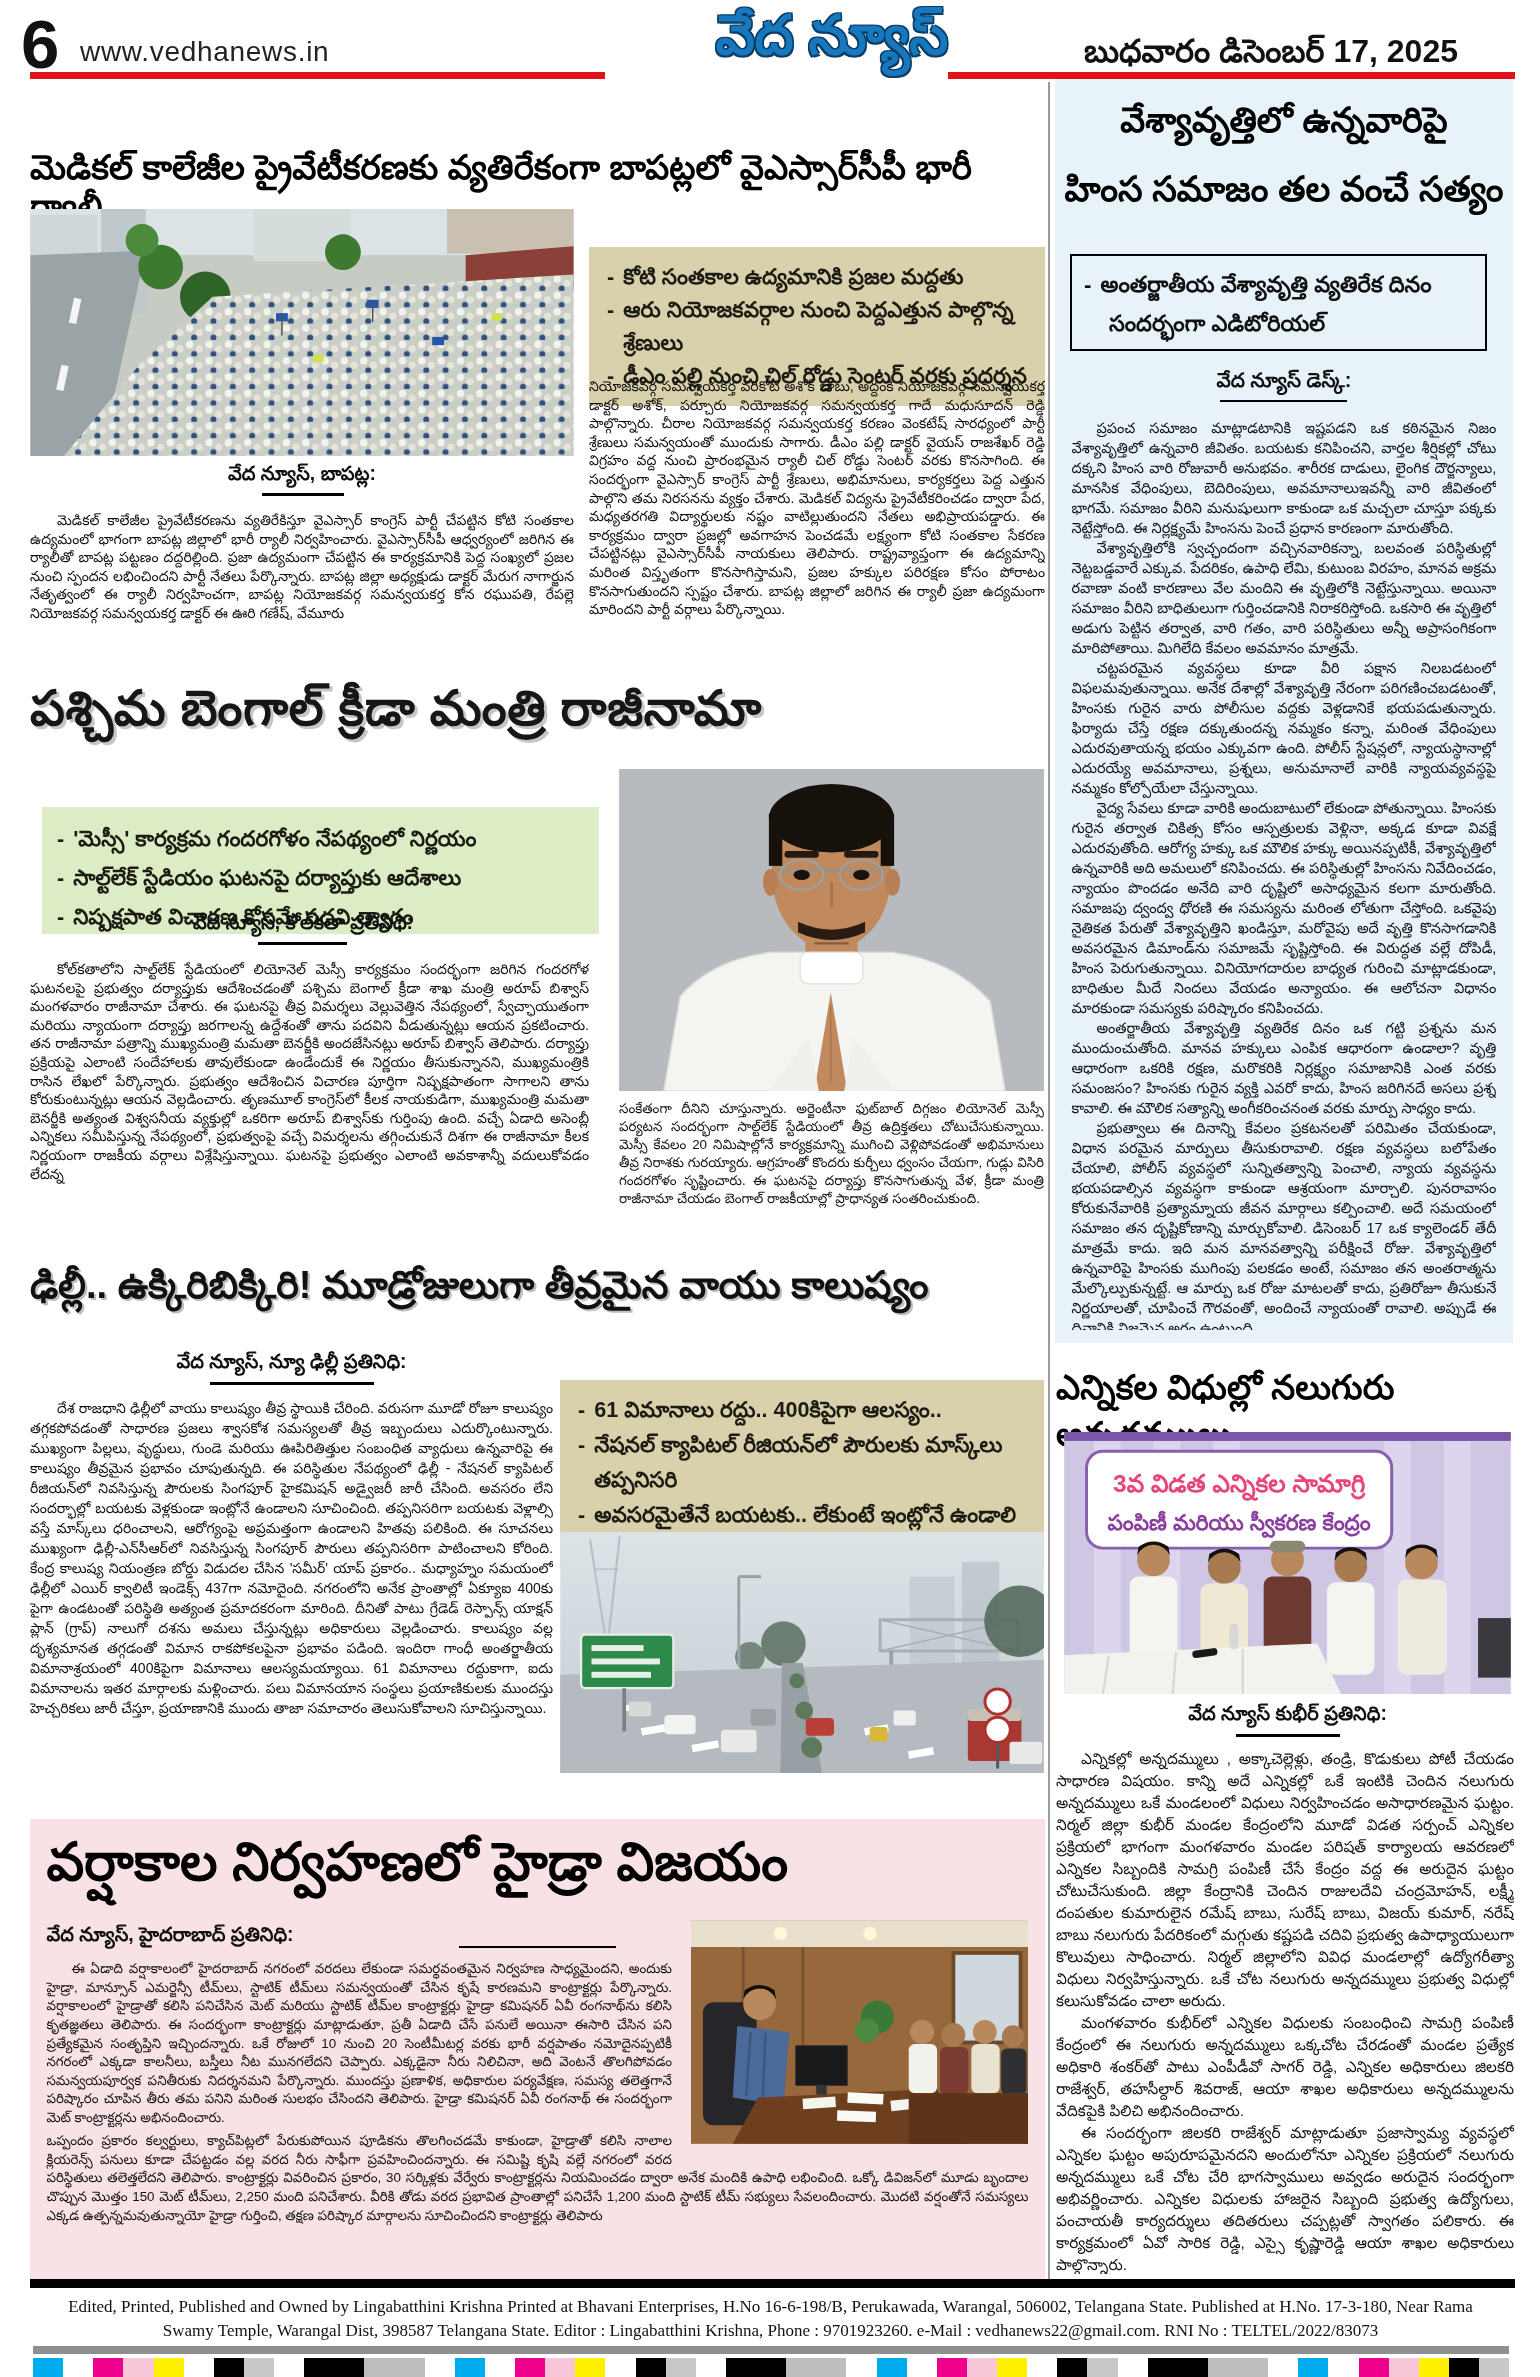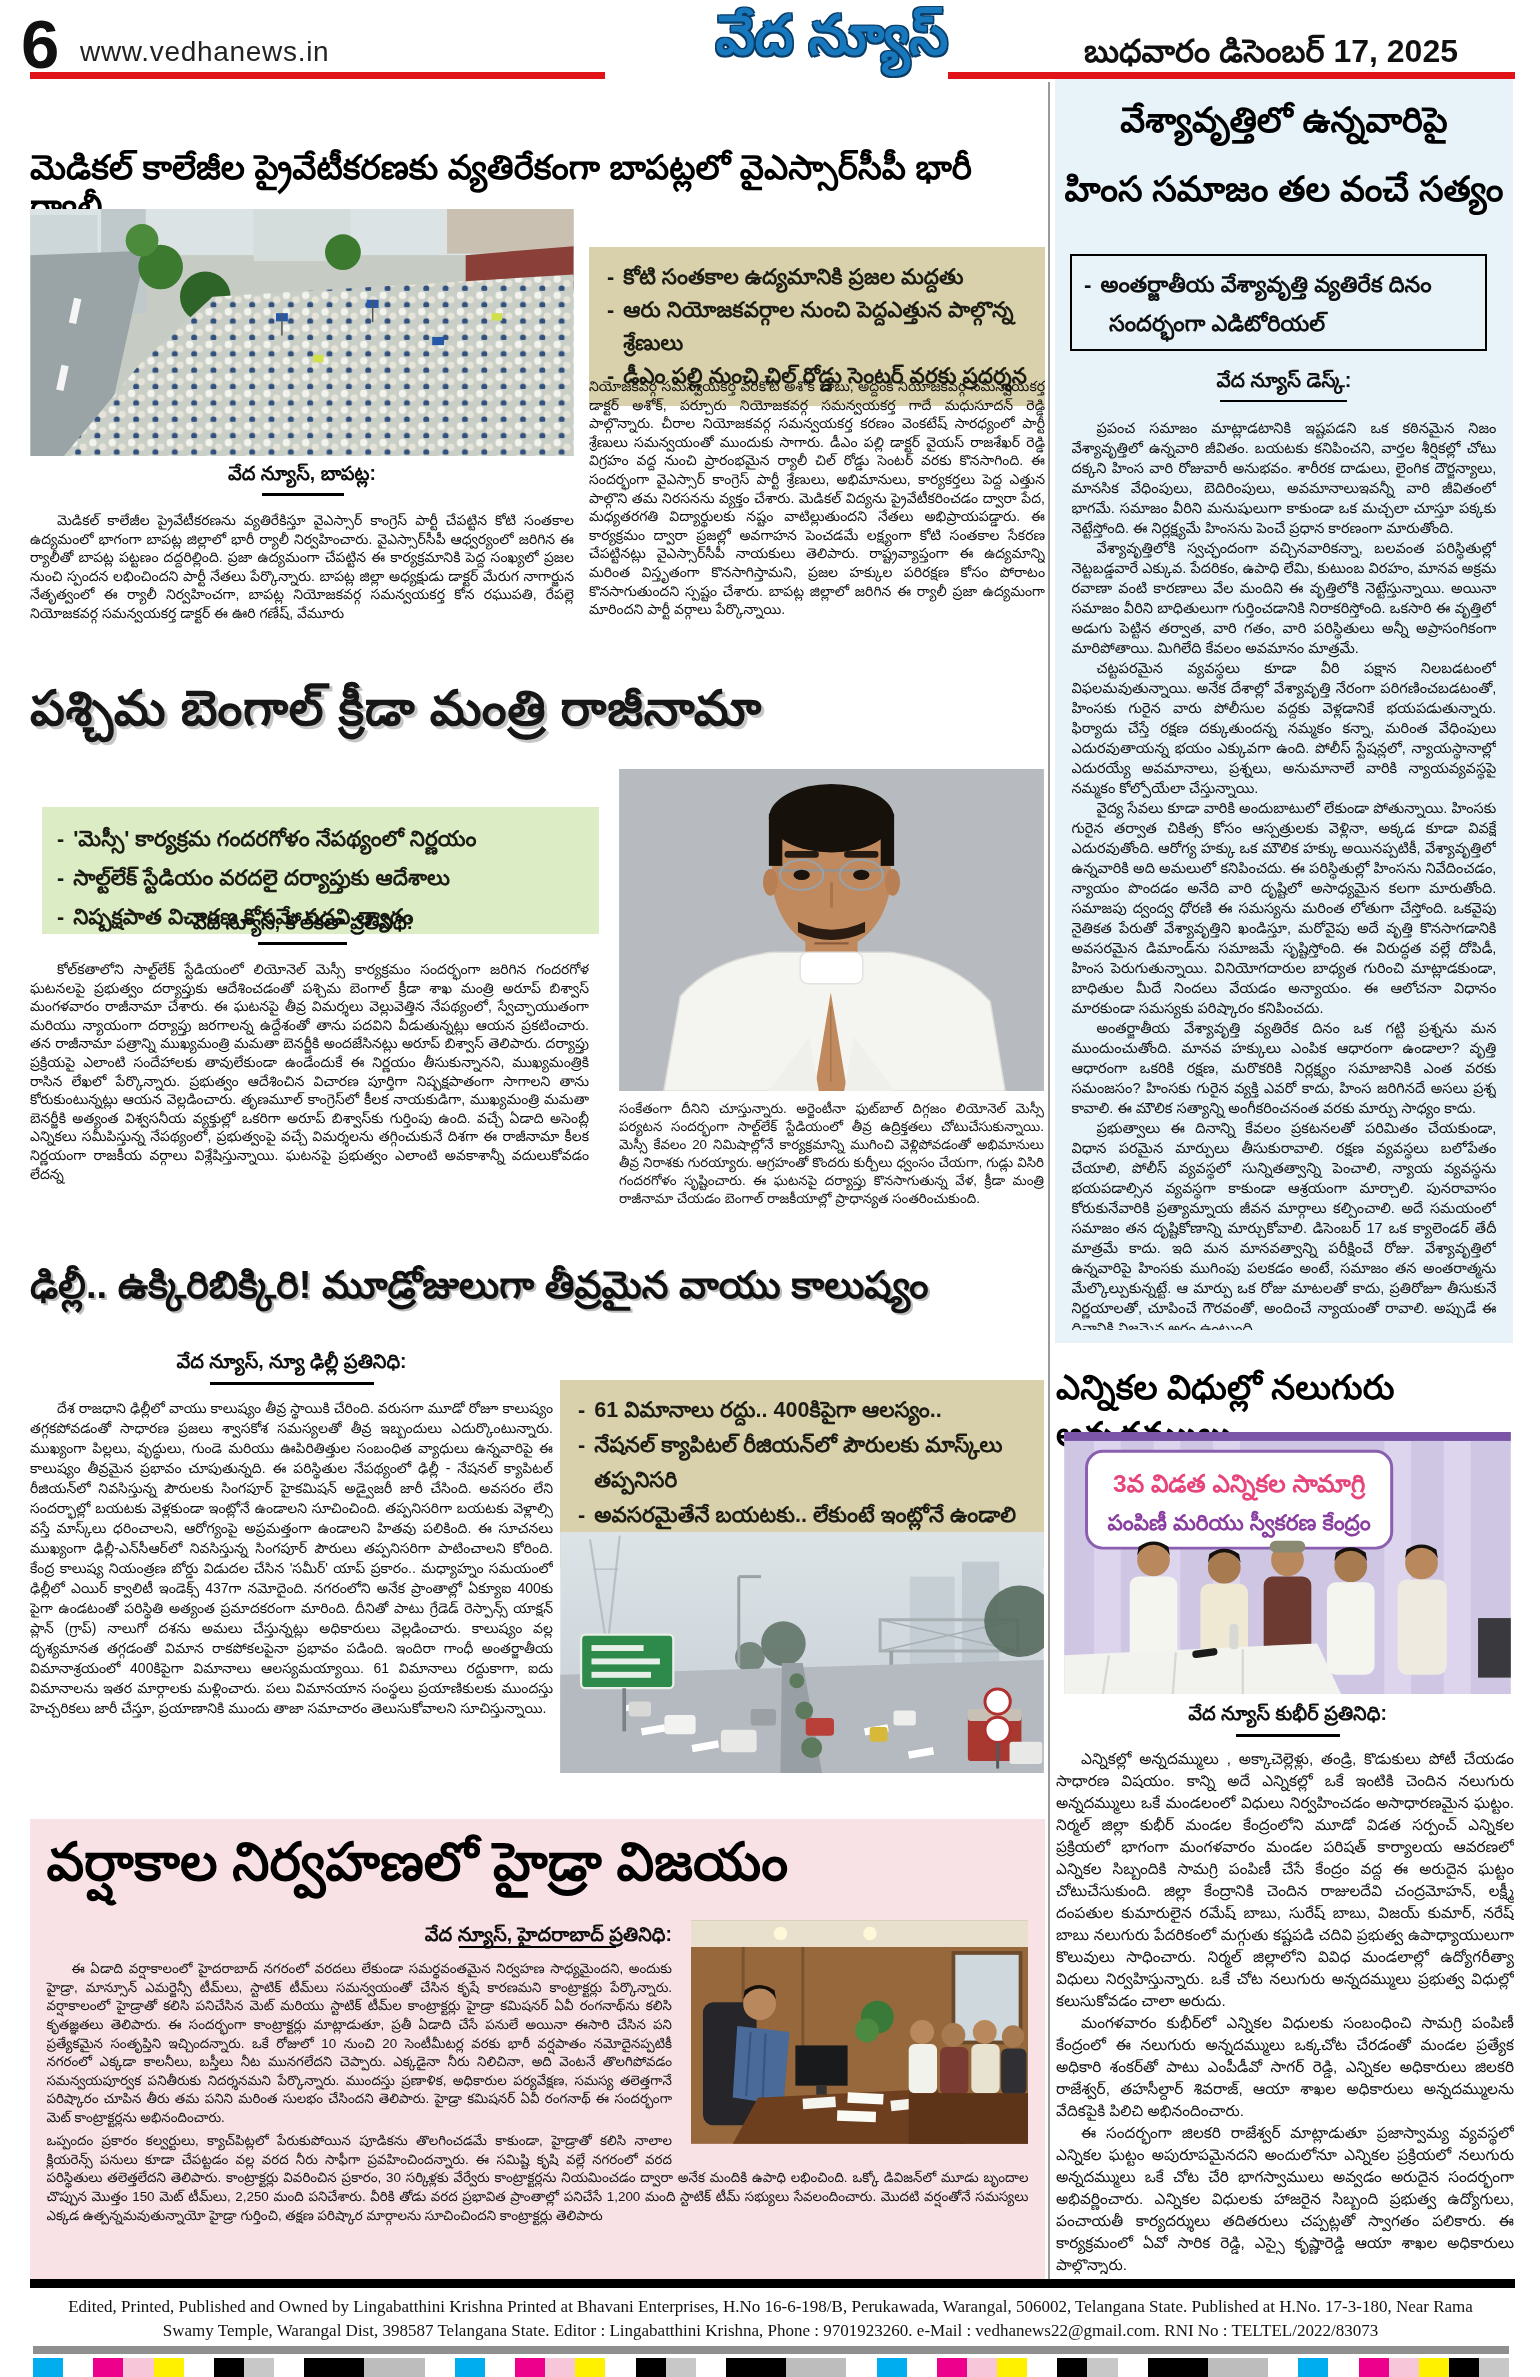--- a/index.html
+++ b/index.html
@@ -52,21 +52,21 @@
   .d-bullets{left:560px;top:1342px;width:484px;height:188px;background:#d8d1ab;
              padding:12px 18px;font-size:21.6px;line-height:35px;}
   .d-photo{left:560px;top:1532px;width:484px;height:241px;}
   .d-body{left:30px;top:1398px;width:523px;height:358px;font-size:14px;line-height:20px;}
   
   .hydra{left:30px;top:1819px;width:1015px;height:464px;background:#f8e2e6;}
   .h-head{position:absolute;left:16.4px;top:12px;width:982px;font-size:53px;font-weight:900;color:#000;}
   .h-flow{position:absolute;left:16.4px;top:101px;width:982px;height:350px;overflow:hidden;
           font-size:13.4px;line-height:18.6px;text-align:justify;}
   .h-photo{float:right;width:337px;height:224px;margin:0 0 10.4px 19.4px;}
-  .h-byline{font-size:19.4px;font-weight:700;text-align:right;margin:4.5px 0 3px 0;}
+  .h-byline{font-size:19.4px;font-weight:700;text-align:left;margin:4.5px 0 3px 0;}
   .h-u{width:157px;height:2.2px;background:#000;margin:0 auto 12px auto;}
   .h-flow p{margin:0 0 4.5px 0;}
   
   .edit{left:1055px;top:72px;width:458px;height:1271px;background:#e7f3f8;}
   .e-head{position:absolute;left:7.5px;top:13.4px;width:443px;text-align:center;font-size:35px;
           font-weight:800;line-height:69px;color:#000;}
   .e-box{position:absolute;left:15px;top:182px;width:417px;height:97px;border:2.2px solid #000;
          box-sizing:border-box;padding:9px 12px;font-size:22.4px;font-weight:700;line-height:39px;}
   .e-box .l2{padding-left:25px;}
   .e-byline{position:absolute;left:0;top:297px;width:458px;font-size:20px;font-weight:700;text-align:center;}
@@ -166,21 +166,21 @@
   <div class="abs a2-head">పశ్చిమ బెంగాల్ క్రీడా మంత్రి రాజీనామా</div>
 
   <div class="abs bullet-box a2-green">
 
   <div class="b-item">
         <span class="dash"></span>
         <span>'మెస్సీ' కార్యక్రమ గందరగోళం నేపథ్యంలో నిర్ణయం</span>
       </div>
       <div class="b-item">
         <span class="dash"></span>
-        <span>సాల్ట్‌లేక్ స్టేడియం వరదలై దర్యాప్తుకు ఆదేశాలు</span>
+        <span>సాల్ట్‌లేక్ స్టేడియం ఘటనపై దర్యాప్తుకు ఆదేశాలు</span>
       </div>
       <div class="b-item">
         <span class="dash"></span>
         <span>నిష్పక్షపాత విచారణ కోసమే పదవి త్యాగం</span>
       </div>
     </div>
 
   <div class="abs a2-portrait">
     <svg width="425" height="322" viewBox="0 0 570 432">
       <rect width="570" height="432" fill="#b7bbbf"></rect>

